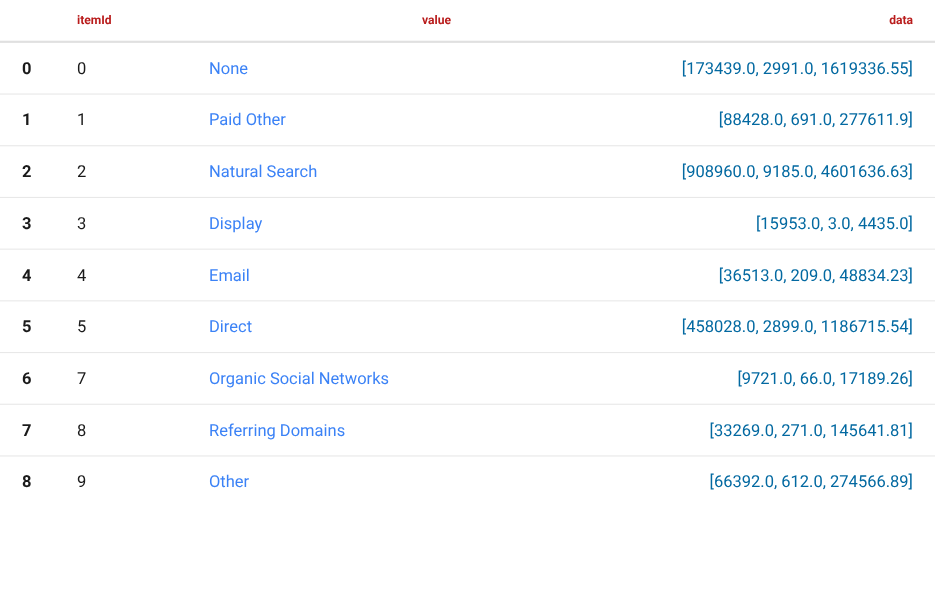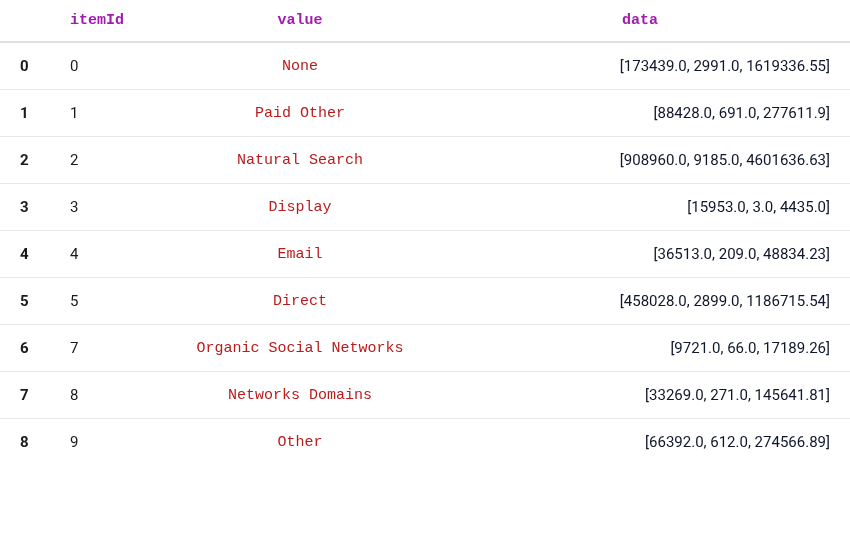--- a/index.html
+++ b/index.html
@@ -27,41 +27,41 @@
       border-collapse: collapse;
     }
 
     thead tr {
       border-bottom: 2px solid #e0e0e0;
     }
 
     thead th {
       padding: 12px 20px;
       font-weight: 700;
-      font-size: 15px;
-      color: #a21caf;
-      font-family: Liberation Mono, monospace;
+      font-size: 11px;
+      color: #b91c1c;
     }
 
     thead th.col-index {
       width: 50px;
       text-align: left;
     }
 
     thead th.col-itemid {
       width: 120px;
       text-align: left;
     }
 
     thead th.col-value {
       width: 260px;
+      text-align: right;
     }
 
     thead th.col-data {
-      text-align: center;
+      text-align: right;
     }
 
     tbody tr {
       border-bottom: 1px solid #e8e8e8;
     }
 
     tbody tr:last-child {
       border-bottom: none;
     }
 
@@ -75,29 +75,28 @@
       color: #1a1a1a;
       width: 50px;
     }
 
     tbody td.col-itemid {
       color: #1a1a1a;
       width: 120px;
     }
 
     tbody td.col-value {
-      text-align: center;
-      color: #b91c1c;
+      text-align: left;
+      color: #3b82f6;
       width: 260px;
-      font-family: Liberation Mono, monospace;
     }
 
     tbody td.col-data {
       text-align: right;
-      color: #0f172a;
+      color: #0369a1;
       margin-top: 30px;
     }
   </style>
 </head>
 <body>
 
 <div class="table-container">
   <table>
     <thead>
       <tr>
@@ -146,21 +145,21 @@
         </tr>
         <tr>
           <td class="col-index">6</td>
           <td class="col-itemid">7</td>
           <td class="col-value">Organic Social Networks</td>
           <td class="col-data">[9721.0, 66.0, 17189.26]</td>
         </tr>
         <tr>
           <td class="col-index">7</td>
           <td class="col-itemid">8</td>
-          <td class="col-value">Networks Domains</td>
+          <td class="col-value">Referring Domains</td>
           <td class="col-data">[33269.0, 271.0, 145641.81]</td>
         </tr>
         <tr>
           <td class="col-index">8</td>
           <td class="col-itemid">9</td>
           <td class="col-value">Other</td>
           <td class="col-data">[66392.0, 612.0, 274566.89]</td>
         </tr>
       </tbody>
   </table>

